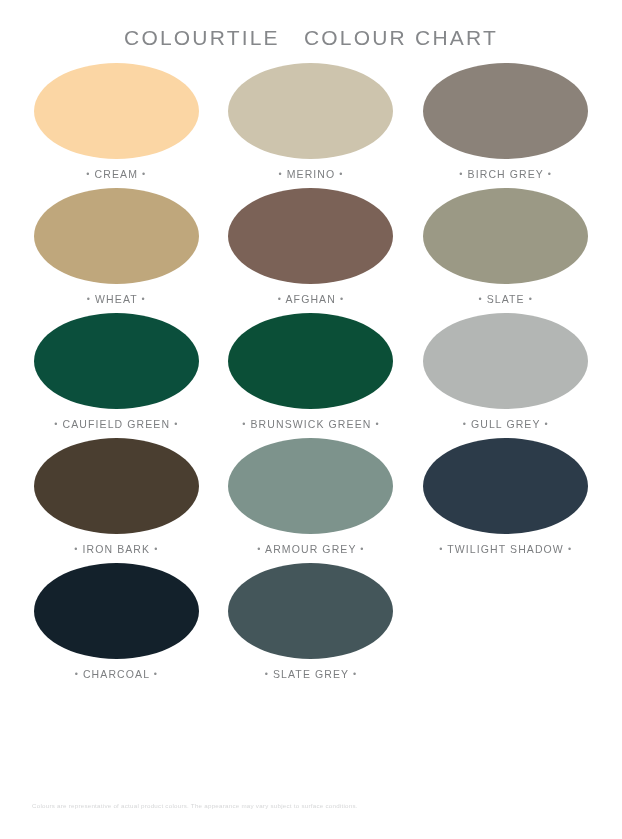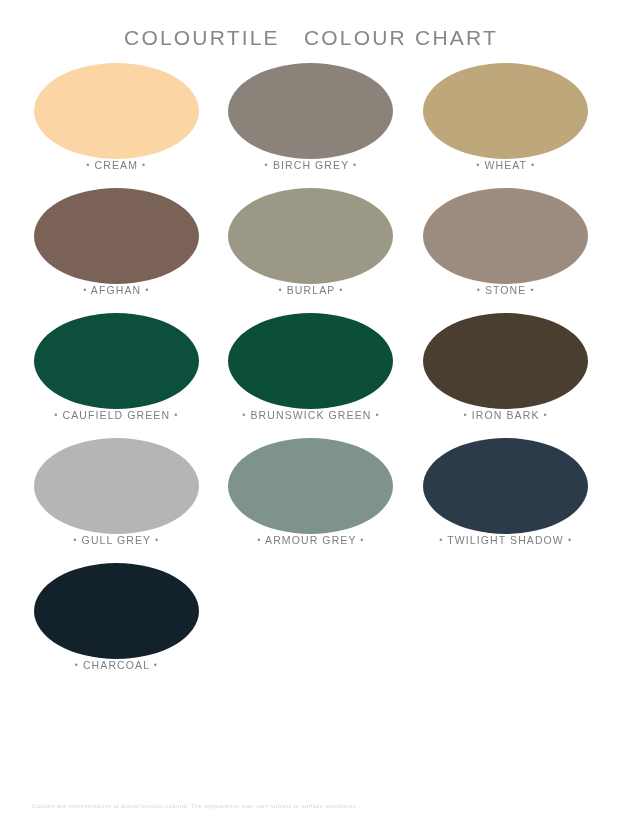--- a/index.html
+++ b/index.html
@@ -55,20 +55,21 @@
     align-items: center;
     justify-content: flex-start;
   }
   .swatch-oval {
     width: 165px;
     height: 96px;
     border-radius: 50%;
     flex: none;
   }
   .swatch-label {
+    margin-top: 9px;
     font-size: 10.5px;
     letter-spacing: 1.1px;
     color: #7c7e80;
     white-space: nowrap;
     text-align: right;
   }
   .bullet {
     color: #8d8f91;
     font-size: 9px;
     vertical-align: 1px;
@@ -91,64 +92,68 @@
 <div class="page">
 
   <div class="chart-title">COLOURTILE   COLOUR CHART</div>
 
   <div class="swatch-grid">
       <div class="swatch-cell">
         <div class="swatch-oval" style="background: rgb(251, 214, 164);"></div>
         <div class="swatch-label"><span class="bullet">•</span> <span>CREAM</span> <span class="bullet">•</span></div>
       </div>
       <div class="swatch-cell">
+        <div class="swatch-oval" style="background: rgb(205, 196, 173);"></div>
+        <div class="swatch-label"><span class="bullet">•</span> <span>MERINO</span> <span class="bullet">•</span></div>
+      </div>
+      <div class="swatch-cell">
         <div class="swatch-oval" style="background: rgb(139, 130, 121);"></div>
         <div class="swatch-label"><span class="bullet">•</span> <span>BIRCH GREY</span> <span class="bullet">•</span></div>
       </div>
       <div class="swatch-cell">
         <div class="swatch-oval" style="background: rgb(191, 167, 124);"></div>
         <div class="swatch-label"><span class="bullet">•</span> <span>WHEAT</span> <span class="bullet">•</span></div>
       </div>
       <div class="swatch-cell">
         <div class="swatch-oval" style="background: rgb(123, 98, 87);"></div>
         <div class="swatch-label"><span class="bullet">•</span> <span>AFGHAN</span> <span class="bullet">•</span></div>
       </div>
       <div class="swatch-cell">
         <div class="swatch-oval" style="background: rgb(155, 153, 133);"></div>
-        <div class="swatch-label"><span class="bullet">•</span> <span>BURLAP</span> <span class="bullet">•</span></div>
-      </div>
-      <div class="swatch-cell">
-        <div class="swatch-oval" style="background: rgb(155, 140, 127);"></div>
-        <div class="swatch-label"><span class="bullet">•</span> <span>STONE</span> <span class="bullet">•</span></div>
+        <div class="swatch-label"><span class="bullet">•</span> <span>SLATE</span> <span class="bullet">•</span></div>
       </div>
       <div class="swatch-cell">
         <div class="swatch-oval" style="background: rgb(11, 79, 60);"></div>
         <div class="swatch-label"><span class="bullet">•</span> <span>CAUFIELD GREEN</span> <span class="bullet">•</span></div>
       </div>
       <div class="swatch-cell">
         <div class="swatch-oval" style="background: rgb(11, 79, 55);"></div>
         <div class="swatch-label"><span class="bullet">•</span> <span>BRUNSWICK GREEN</span> <span class="bullet">•</span></div>
       </div>
       <div class="swatch-cell">
+        <div class="swatch-oval" style="background: rgb(179, 182, 180);"></div>
+        <div class="swatch-label"><span class="bullet">•</span> <span>GULL GREY</span> <span class="bullet">•</span></div>
+      </div>
+      <div class="swatch-cell">
         <div class="swatch-oval" style="background: rgb(74, 62, 48);"></div>
         <div class="swatch-label"><span class="bullet">•</span> <span>IRON BARK</span> <span class="bullet">•</span></div>
-      </div>
-      <div class="swatch-cell">
-        <div class="swatch-oval" style="background: rgb(179, 182, 180);"></div>
-        <div class="swatch-label"><span class="bullet">•</span> <span>GULL GREY</span> <span class="bullet">•</span></div>
       </div>
       <div class="swatch-cell">
         <div class="swatch-oval" style="background: rgb(125, 147, 140);"></div>
         <div class="swatch-label"><span class="bullet">•</span> <span>ARMOUR GREY</span> <span class="bullet">•</span></div>
       </div>
       <div class="swatch-cell">
         <div class="swatch-oval" style="background: rgb(44, 59, 73);"></div>
         <div class="swatch-label"><span class="bullet">•</span> <span>TWILIGHT SHADOW</span> <span class="bullet">•</span></div>
       </div>
       <div class="swatch-cell">
         <div class="swatch-oval" style="background: rgb(19, 33, 43);"></div>
         <div class="swatch-label"><span class="bullet">•</span> <span>CHARCOAL</span> <span class="bullet">•</span></div>
       </div>
+      <div class="swatch-cell">
+        <div class="swatch-oval" style="background: rgb(68, 86, 90);"></div>
+        <div class="swatch-label"><span class="bullet">•</span> <span>SLATE GREY</span> <span class="bullet">•</span></div>
+      </div>
     </div>
 
   <div class="footer-note">Colours are representative of actual product colours.  The appearance may vary subject to surface conditions.</div>
 
 </div>
 
 </body></html>

